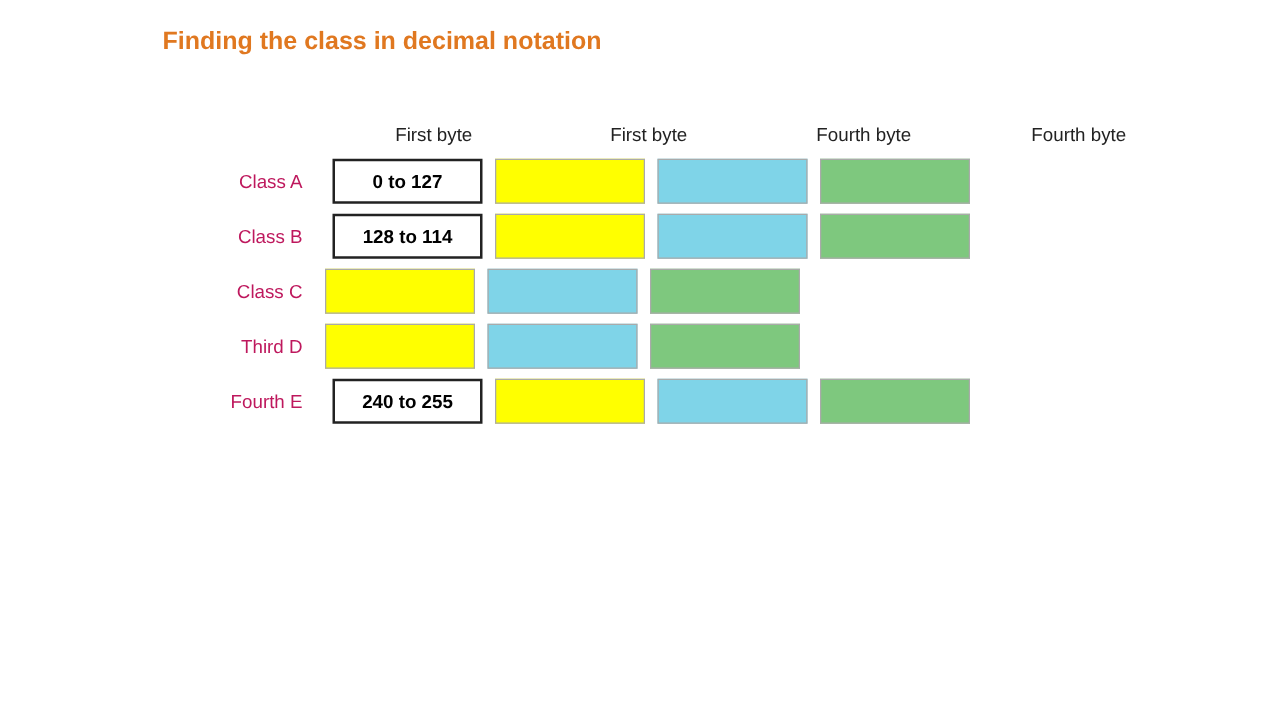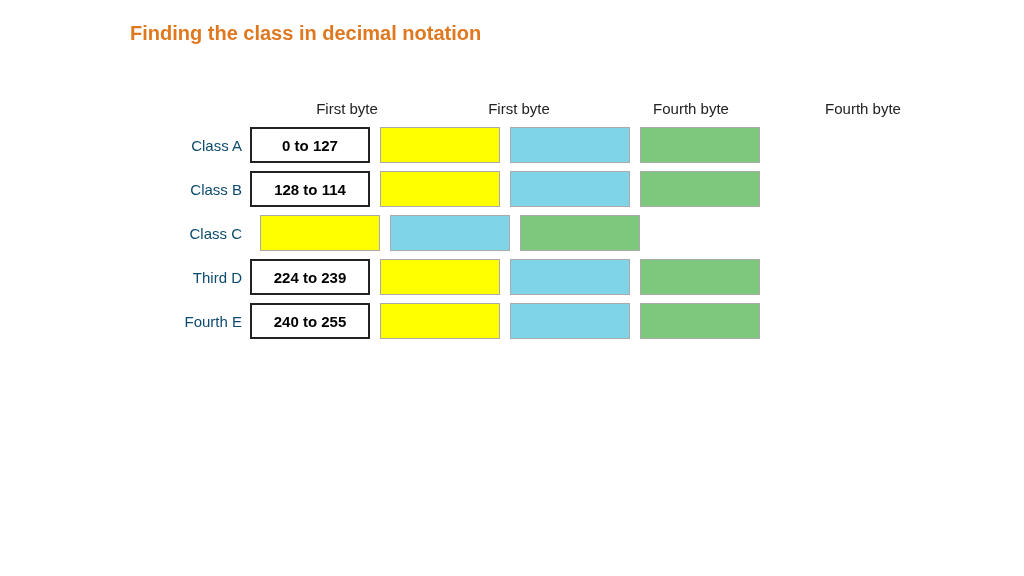--- a/index.html
+++ b/index.html
@@ -70,37 +70,37 @@
       display: flex;
       align-items: center;
       margin-bottom: 8px;
     }
 
     .class-label {
       width: 100px;
       text-align: right;
       font-family: Arial, sans-serif;
       font-size: 15px;
-      color: #0c4a6e;
+      color: #be185d;
       padding-right: 8px;
     }
 
     .first-byte-box {
       width: 120px;
       height: 36px;
       border: 2px solid #222;
       display: flex;
       align-items: center;
       justify-content: center;
       font-family: Arial, sans-serif;
       font-size: 15px;
       font-weight: bold;
       color: #000;
       background: #fff;
-      margin-left: 0px;
+      margin-left: 16px;
     }
 
     .colored-box {
       height: 36px;
       border: 1.5px solid #aaa;
       margin-left: 10px;
     }
 
     .yellow-box {
       width: 120px;
@@ -150,21 +150,20 @@
 
   <div class="data-row">
     <div class="class-label">Class C</div>
     <div class="colored-box yellow-box"></div>
     <div class="colored-box blue-box"></div>
     <div class="colored-box green-box"></div>
   </div>
 
   <div class="data-row">
     <div class="class-label">Third D</div>
-    <div class="first-byte-box">224 to 239</div>
     <div class="colored-box yellow-box"></div>
     <div class="colored-box blue-box"></div>
     <div class="colored-box green-box"></div>
   </div>
 
   <div class="data-row">
     <div class="class-label">Fourth E</div>
     <div class="first-byte-box">240 to 255</div>
     <div class="colored-box yellow-box"></div>
     <div class="colored-box blue-box"></div>

